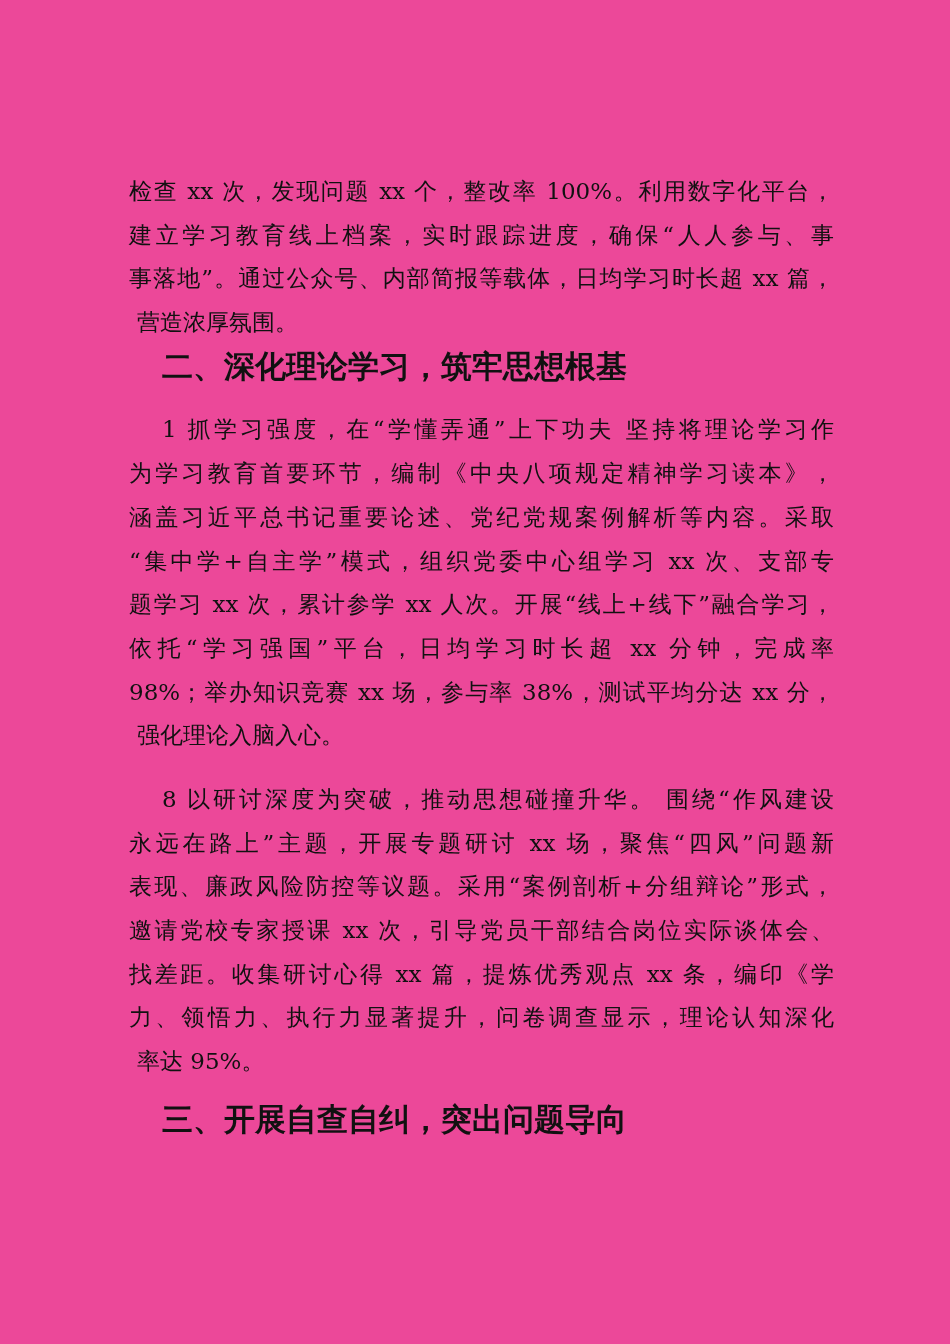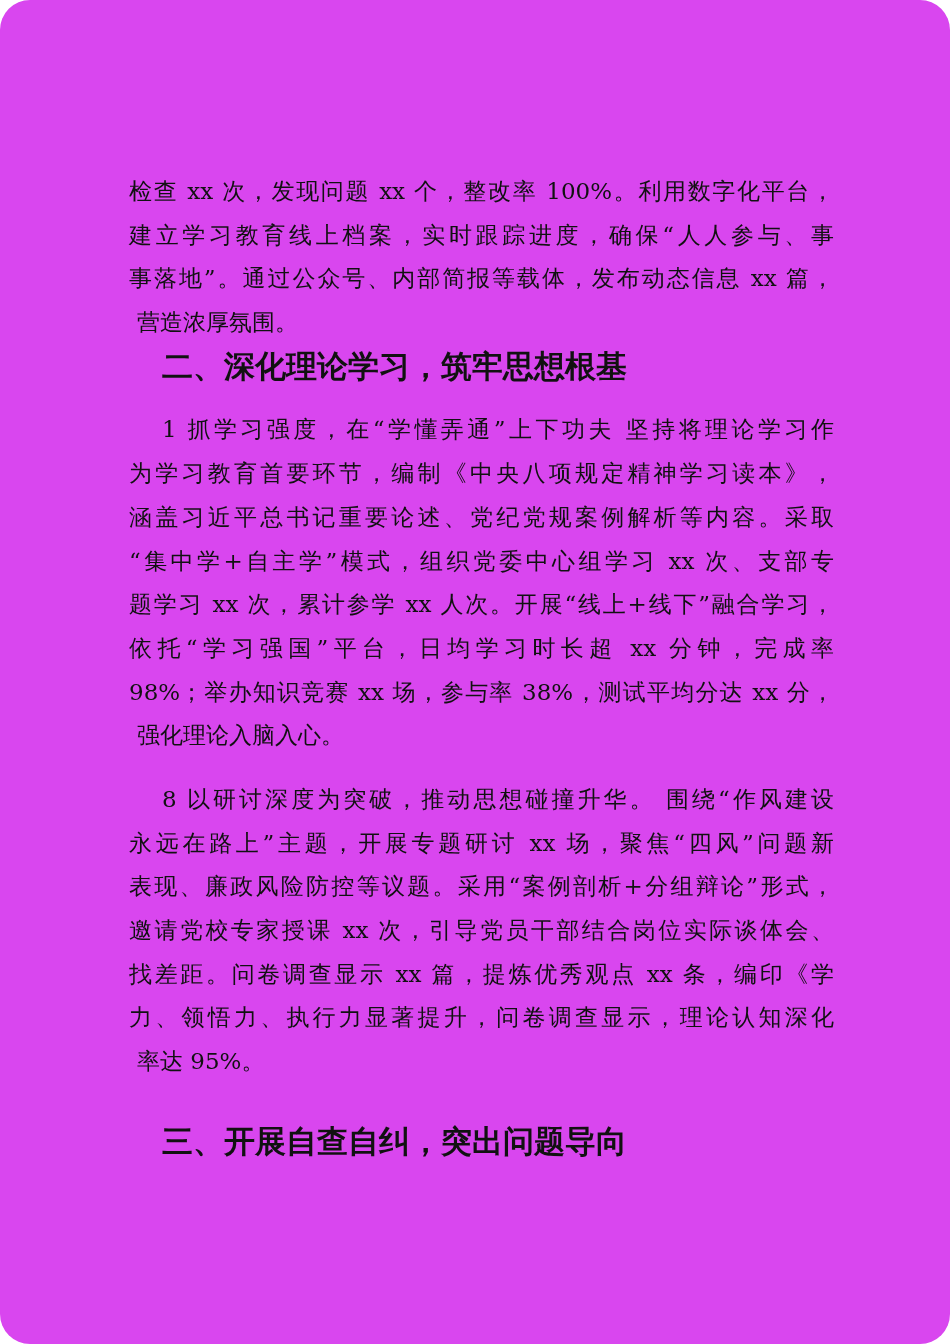--- a/index.html
+++ b/index.html
@@ -14,22 +14,21 @@
       overflow: hidden;
       font-family: "DejaVu Serif", "Liberation Serif", serif;
       color: #111111;
     }
     .page {
       position: absolute;
       left: 0;
       top: 0;
       width: 950px;
       height: 1344px;
-      background: #d946ef;
-      border-radius: 30px;
+      background: #ec4899;
     }
     .text-block {
       position: absolute;
       left: 129px;
       top: 170px;
       width: 705px;
     }
     .line {
       height: 43.7px;
       line-height: 43.7px;
@@ -51,36 +50,36 @@
       height: 43.7px;
       line-height: 43.7px;
       font-size: 31px;
       font-weight: bold;
       font-family: "DejaVu Sans", "Liberation Sans", sans-serif;
       padding-left: 33px;
       white-space: nowrap;
       text-align-last: left;
     }
     .heading.gap-before {
-      margin-top: 36px;
+      margin-top: 14px;
     }
     .para {
       margin: 0;
     }
   </style>
 </head>
 <body>
 
 <div class="page">
   <div class="text-block">
 
     <div class="para">
       <div class="line">检查 xx 次，发现问题 xx 个，整改率 100%。利用数字化平台，</div>
       <div class="line">建立学习教育线上档案，实时跟踪进度，确保“人人参与、事</div>
-      <div class="line">事落地”。通过公众号、内部简报等载体，发布动态信息 xx 篇，</div>
+      <div class="line">事落地”。通过公众号、内部简报等载体，日均学习时长超 xx 篇，</div>
       <div class="line last">营造浓厚氛围。</div>
     </div>
 
     <div class="heading">二、深化理论学习，筑牢思想根基</div>
 
     <div class="para">
       <div class="line indent">1 抓学习强度，在“学懂弄通”上下功夫 坚持将理论学习作</div>
       <div class="line">为学习教育首要环节，编制《中央八项规定精神学习读本》，</div>
       <div class="line">涵盖习近平总书记重要论述、党纪党规案例解析等内容。采取</div>
       <div class="line">“集中学+自主学”模式，组织党委中心组学习 xx 次、支部专</div>
@@ -88,21 +87,21 @@
       <div class="line">依托“学习强国”平台，日均学习时长超 xx 分钟，完成率</div>
       <div class="line">98%；举办知识竞赛 xx 场，参与率 38%，测试平均分达 xx 分，</div>
       <div class="line last">强化理论入脑入心。</div>
     </div>
 
     <div class="para">
       <div class="line indent">8 以研讨深度为突破，推动思想碰撞升华。 围绕“作风建设</div>
       <div class="line">永远在路上”主题，开展专题研讨 xx 场，聚焦“四风”问题新</div>
       <div class="line">表现、廉政风险防控等议题。采用“案例剖析+分组辩论”形式，</div>
       <div class="line">邀请党校专家授课 xx 次，引导党员干部结合岗位实际谈体会、</div>
-      <div class="line">找差距。问卷调查显示 xx 篇，提炼优秀观点 xx 条，编印《学</div>
+      <div class="line">找差距。收集研讨心得 xx 篇，提炼优秀观点 xx 条，编印《学</div>
       <div class="line">力、领悟力、执行力显著提升，问卷调查显示，理论认知深化</div>
       <div class="line last">率达 95%。</div>
     </div>
 
     <div class="heading gap-before">三、开展自查自纠，突出问题导向</div>
 
   </div>
 </div>
 
 </body></html>

